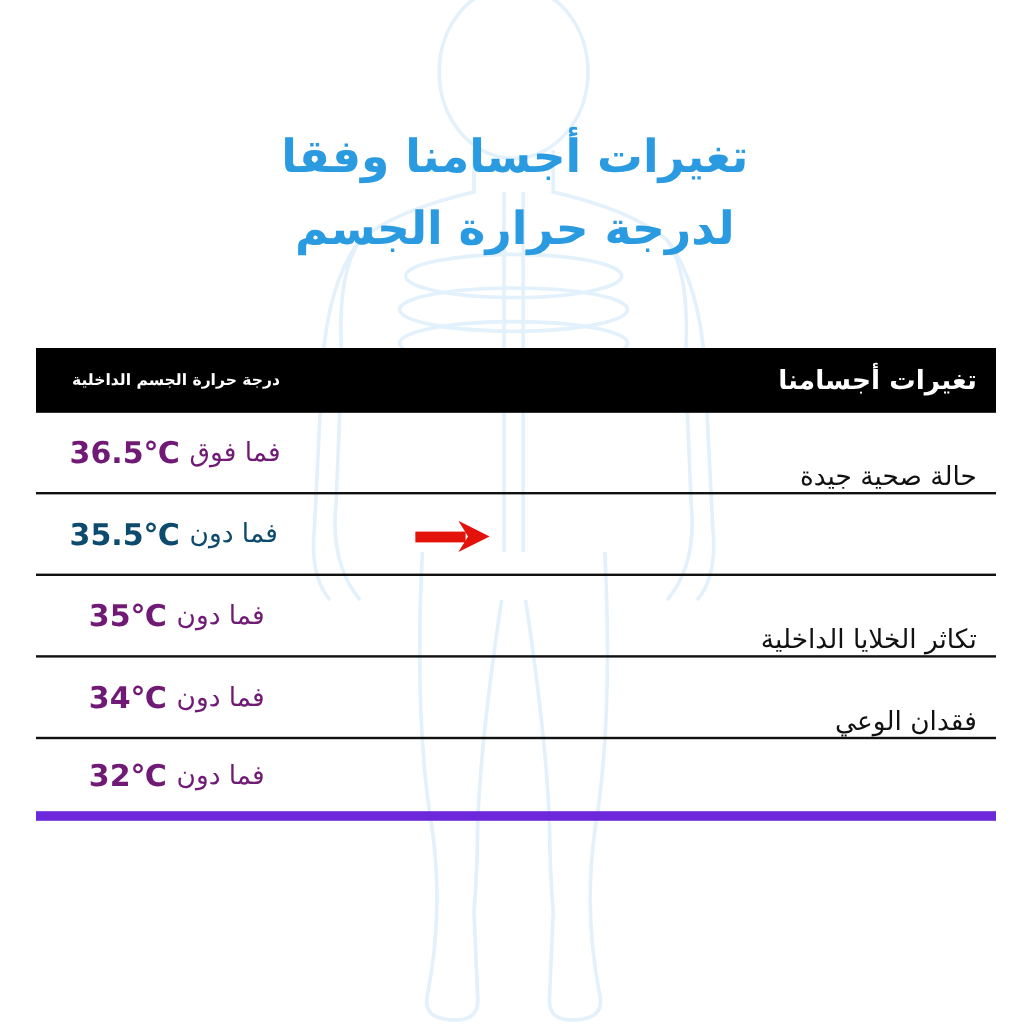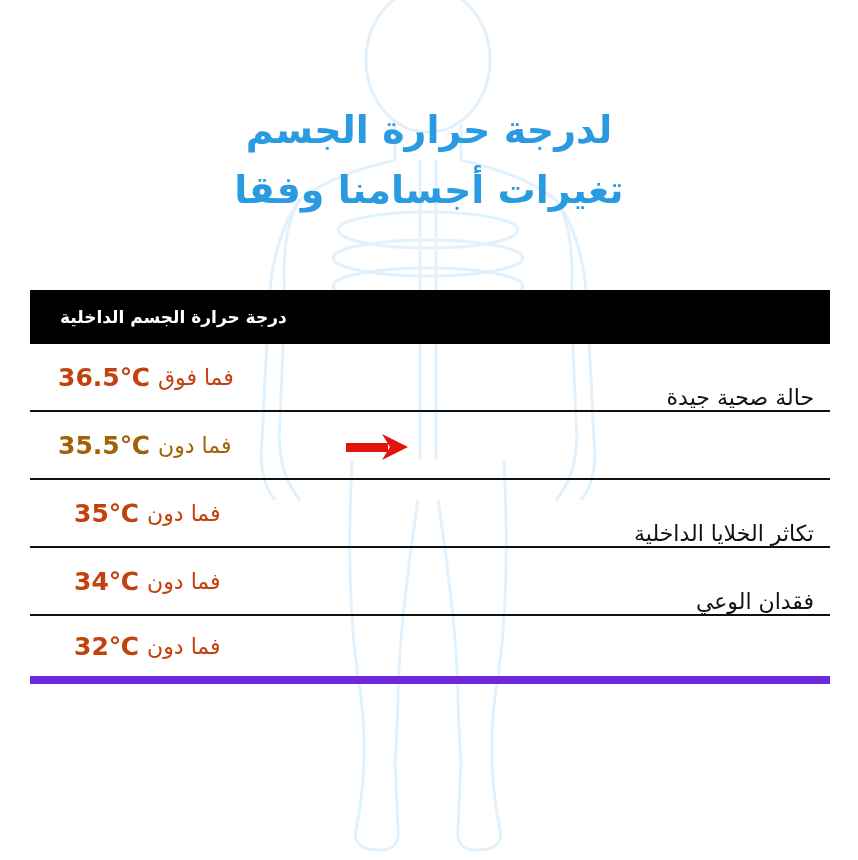--- a/index.html
+++ b/index.html
@@ -15,32 +15,32 @@
   }
   .title div { text-align: center; }
   .table {
     position: absolute; left: 30px; top: 290px; width: 800px; z-index: 1;
   }
   .thead {
     height: 54px; background: #000; color: #fff; display: flex; align-items: center;
     justify-content: space-between; padding: 0 16px 0 30px; box-sizing: border-box;
   }
   .thead .h-right { font-size: 22px; font-weight: bold; direction: rtl; }
-  .thead .h-left { font-size: 17px; font-weight: bold; direction: rtl; }
+  .thead .h-left { font-size: 13px; font-weight: bold; direction: rtl; }
   .row {
     height: 68px; display: flex; align-items: center; justify-content: space-between;
     border-bottom: 2px solid #111; box-sizing: border-box; padding: 0 16px 0 28px; position: relative;
     background: transparent;
   }
   .row.last { border-bottom: 8px solid #6d28d9; }
   .row .effect { font-size: 22px; direction: rtl; color: #111; margin-top: 40px; }
-  .row .temp { font-size: 22px; color: #c2410c; display: flex; align-items: center; gap: 8px; }
+  .row .temp { font-size: 22px; color: #701a75; display: flex; align-items: center; gap: 8px; }
   .row .temp .num { font-size: 25px; font-weight: bold; }
   .row .temp .word { direction: rtl; font-weight: normal; }
-  .row.highlight .effect, .row.highlight .temp { color: #a16207; }
+  .row.highlight .effect, .row.highlight .temp { color: #0c4a6e; }
   .arrow { position: absolute; left: 316px; top: 22px; }
 </style>
 </head>
 <body>
 
 <svg class="bg-figure" viewBox="0 0 858 860" fill="none" stroke="#e2f1fb" stroke-width="3">
 
   <ellipse cx="428" cy="60" rx="62" ry="72"></ellipse>
 
   <path d="M395 125 L395 160 Q330 175 300 200 Q280 230 285 300 L280 420 Q275 470 300 500 M461 125 L461 160 Q526 175 556 200 Q576 230 571 300 L576 420 Q581 470 556 500"></path>
@@ -51,27 +51,28 @@
   <ellipse cx="428" cy="258" rx="95" ry="18"></ellipse>
   <ellipse cx="428" cy="286" rx="95" ry="18"></ellipse>
   <ellipse cx="428" cy="314" rx="85" ry="16"></ellipse>
 
   <path d="M420 160 L420 460 M436 160 L436 460"></path>
 
   <path d="M352 460 Q345 600 360 690 Q370 760 356 830 Q352 850 380 850 Q400 850 398 830 L395 760 Q398 720 398 690 Q400 620 418 500 M504 460 Q511 600 496 690 Q486 760 500 830 Q504 850 476 850 Q456 850 458 830 L461 760 Q458 720 458 690 Q456 620 438 500"></path>
 </svg>
 
 <div class="title">
+  <div>تغيرات أجسامنا وفقا</div>
   <div>لدرجة حرارة الجسم</div>
-  <div>تغيرات أجسامنا وفقا</div>
 </div>
 
 <div class="table">
   <div class="thead">
     <span class="h-left">درجة حرارة الجسم الداخلية</span>
+    <span class="h-right">تغيرات أجسامنا</span>
   </div>
 
   <div class="row">
     <span class="temp">
       <span class="num">36.5℃</span>
       <span class="word">فما فوق</span>
     </span>
     <span class="effect">حالة صحية جيدة</span>
   </div>
 

